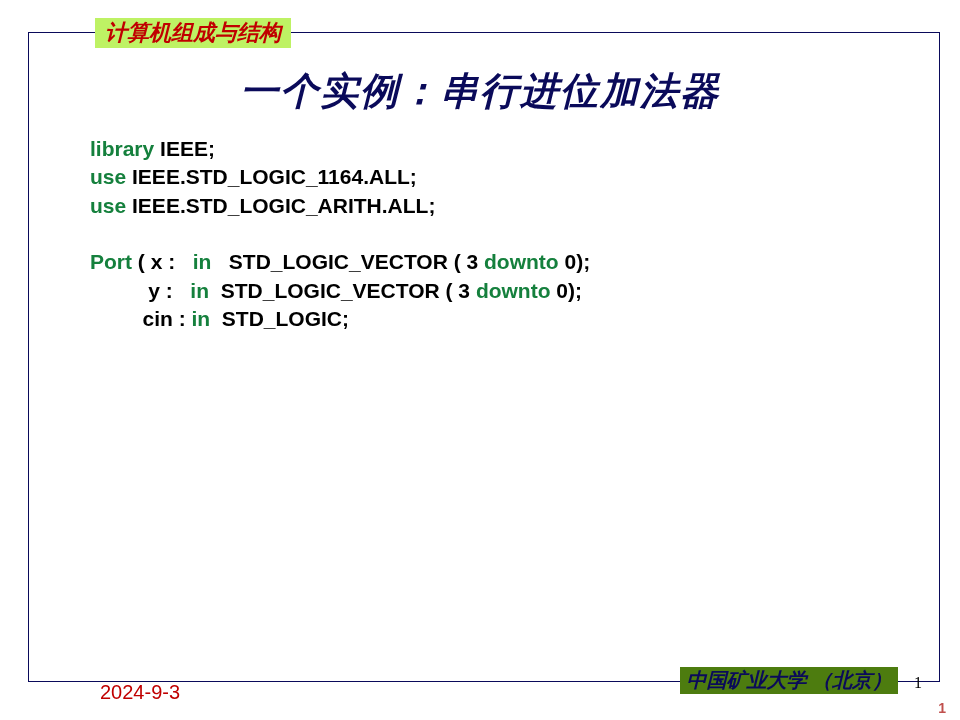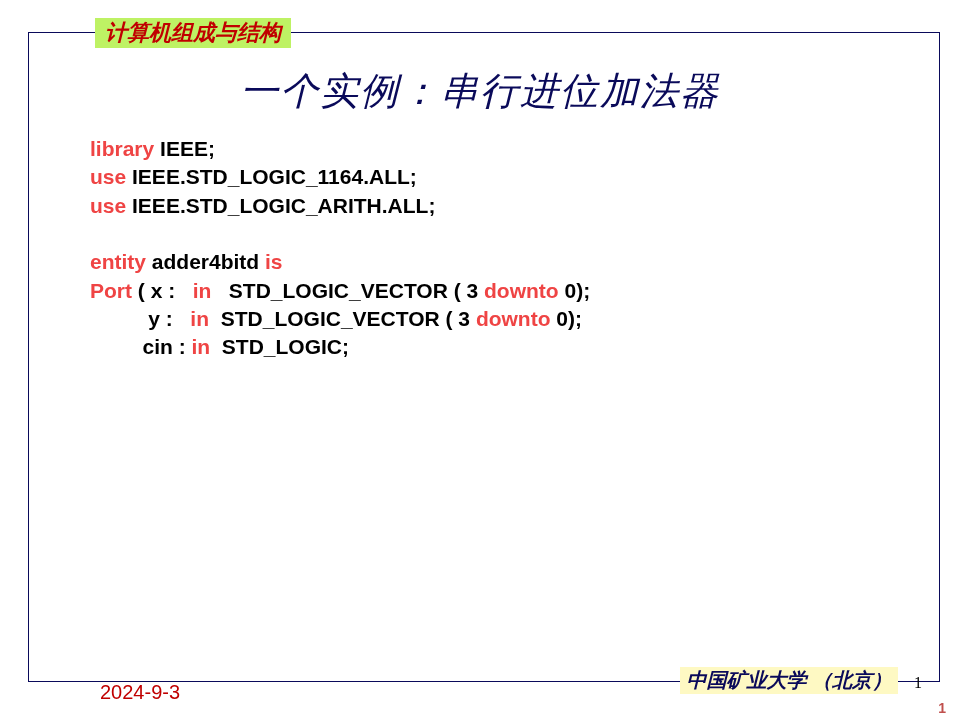--- a/index.html
+++ b/index.html
@@ -31,43 +31,43 @@
       font-size: 22px;
       z-index: 2;
     }
     .title {
       position: absolute;
       top: 66px;
       left: 0;
       right: 0;
       text-align: center;
       font-size: 38px;
-      font-weight: normal;
+      font-weight: bold;
       color: #0a0a5a;
       font-style: italic;
       letter-spacing: 2px;
     }
     .code-block {
       position: absolute;
       top: 135px;
       left: 90px;
       right: 60px;
       font-family: Arial, sans-serif;
       font-size: 21px;
       line-height: 1.35;
       font-weight: bold;
     }
-    .kw { color: #ef4444; }
+    .kw { color: #15803d; }
     .txt { color: #000000; }
     .code-line { white-space: pre; }
     .footer-univ {
       position: absolute;
       bottom: 26px;
       right: 62px;
-      background: #fef9c3;
+      background: #4d7c0f;
       padding: 0 6px;
       color: #0a0a5a;
       font-weight: bold;
       font-style: italic;
       font-size: 20px;
       z-index: 2;
     }
     .footer-date {
       position: absolute;
       bottom: 16px;
@@ -100,21 +100,20 @@
 
 <div class="header-label">计算机组成与结构</div>
 
 <div class="title">一个实例：串行进位加法器</div>
 
 <div class="code-block">
   <div class="code-line"><span class="kw">library </span><span class="txt">IEEE;</span></div>
   <div class="code-line"><span class="kw">use </span><span class="txt">IEEE.STD_LOGIC_1164.ALL;</span></div>
   <div class="code-line"><span class="kw">use </span><span class="txt">IEEE.STD_LOGIC_ARITH.ALL;</span></div>
   <div class="code-line"><span> </span></div>
-  <div class="code-line"><span class="kw">entity </span><span class="txt">adder4bitd </span><span class="kw">is</span></div>
   <div class="code-line"><span class="kw">Port </span><span class="txt">( x :   </span><span class="kw">in   </span><span class="txt">STD_LOGIC_VECTOR ( 3 </span><span class="kw">downto </span><span class="txt">0);</span></div>
   <div class="code-line"><span class="txt">          y :   </span><span class="kw">in  </span><span class="txt">STD_LOGIC_VECTOR ( 3 </span><span class="kw">downto </span><span class="txt">0);</span></div>
   <div class="code-line"><span class="txt">         cin : </span><span class="kw">in  </span><span class="txt">STD_LOGIC;</span></div>
 </div>
 
 <div class="footer-univ">中国矿业大学 （北京）</div>
 <div class="footer-date">2024-9-3</div>
 <div class="page-num-inner">1</div>
 <div class="page-num-outer">1</div>
 

